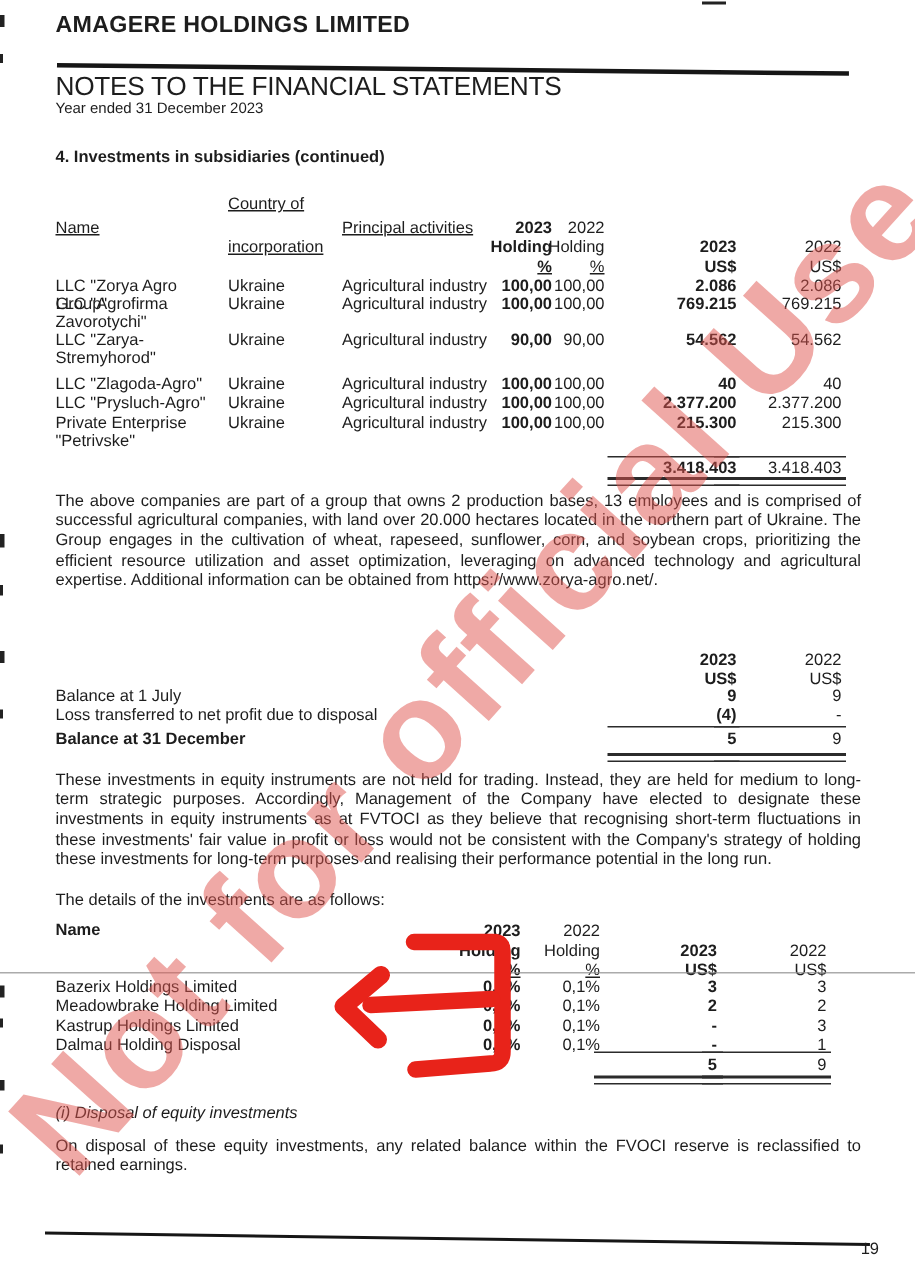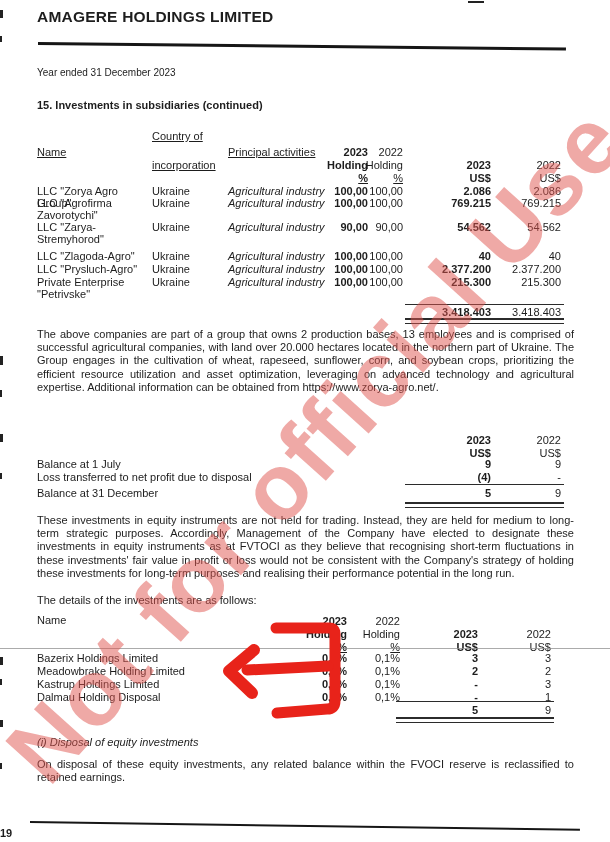--- a/index.html
+++ b/index.html
@@ -1,74 +1,75 @@
 <!DOCTYPE html>
 <html><head>
 <meta charset="utf-8">
 <style>
   html,body{margin:0;padding:0;background:#ffffff;}
   .page{position:relative;width:610px;height:842px;background:#fff;overflow:hidden;
         font-family:"Liberation Sans",sans-serif;font-size:11px;color:#1d1d1d;}
   .abs{position:absolute;white-space:nowrap;}
-  .b{font-weight:400;}
+  .b{font-weight:700;}
   .ul{text-decoration:underline;}
   .it{font-style:italic;}
   .company{font-size:15.5px;font-weight:700;letter-spacing:.2px;}
   .doctitle{font-size:17.5px;letter-spacing:-.2px;}
   .docsub{font-size:10px;}
   .h-sec{font-weight:700;font-size:11px;}
   .para{position:absolute;left:37px;width:537px;text-align:justify;line-height:13.2px;}
   .rule{position:absolute;background:#161616;transform-origin:left center;}
   .hline{position:absolute;height:1px;background:#2b2b2b;}
   .dbl{position:absolute;height:3px;border-top:2px solid #2b2b2b;border-bottom:1px solid #2b2b2b;}
   .grayline{position:absolute;height:1px;background:#8f8f8f;opacity:.75;z-index:4;}
   .row{position:absolute;left:0;top:0;width:610px;}
   .row span{position:absolute;top:0;white-space:nowrap;}
   
   .c-name{left:37px;width:112px;white-space:normal !important;line-height:12.3px;}
   .c-country{left:152px;width:70px;}
-  .c-principal{left:228px;width:106px;font-style:italic;}
+  .c-principal{left:228px;width:106px;}
   .c-h23{left:318px;width:50px;text-align:right;font-weight:700;}
   .c-h22{left:361px;width:42px;text-align:right;}
   .c-u23{left:408px;width:83px;text-align:right;font-weight:700;}
   .c-u22{left:480px;width:81px;text-align:right;}
   .c-label{left:37px;width:300px;}
   
   .c2-h23{left:297px;width:50px;text-align:right;font-weight:700;}
   .c2-h22{left:358px;width:42px;text-align:right;}
   .c2-u23{left:398px;width:80px;text-align:right;font-weight:700;}
   .c2-u22{left:471px;width:80px;text-align:right;}
   .watermark{position:absolute;left:-145px;top:380px;width:920px;height:130px;line-height:130px;
              text-align:center;transform:rotate(-48deg);font-size:93px;font-weight:700;
              color:rgba(224,84,78,0.5);letter-spacing:2px;white-space:nowrap;z-index:5;pointer-events:none;}
   .mark{position:absolute;background:#222;z-index:2;}
-  .pagenum{position:absolute;left:0;top:827px;width:586px;text-align:left;font-size:11px;font-weight:bold;}
+  .pagenum{position:absolute;left:0;top:827px;width:586px;text-align:right;font-size:11px;}
 </style>
 </head>
 <body>
 
 <div class="page">
 
   <div class="mark" style="left:0;top:10px;width:3px;height:8px"></div>
   <div class="mark" style="left:0;top:36px;width:2px;height:6px"></div>
   <div class="mark" style="left:0;top:356px;width:3px;height:9px"></div>
   <div class="mark" style="left:0;top:390px;width:2px;height:7px"></div>
   <div class="mark" style="left:0;top:434px;width:3px;height:8px"></div>
   <div class="mark" style="left:0;top:473px;width:2px;height:6px"></div>
   <div class="mark" style="left:0;top:657px;width:3px;height:8px"></div>
   <div class="mark" style="left:0;top:679px;width:2px;height:6px"></div>
   <div class="mark" style="left:0;top:720px;width:3px;height:7px"></div>
   <div class="mark" style="left:0;top:763px;width:2px;height:6px"></div>
   <div class="mark" style="left:468px;top:1px;width:16px;height:2px"></div>
 
   <div class="abs company" style="left:37px;top:8px">AMAGERE HOLDINGS LIMITED</div>
   <div class="rule" style="left:38px;top:42px;width:528px;height:2.5px;transform:rotate(0.6deg)"></div>
+  <div class="abs doctitle" style="left:37px;top:47px">NOTES TO THE FINANCIAL STATEMENTS</div>
   <div class="abs docsub" style="left:37px;top:67px">Year ended 31 December 2023</div>
 
-  <div class="abs h-sec" style="left:37px;top:99px">15. Investments in subsidiaries (continued)</div>
+  <div class="abs h-sec" style="left:37px;top:99px">4. Investments in subsidiaries (continued)</div>
 
   <div class="abs ul" style="left:37px;top:146px">Name</div>
   <div class="abs ul" style="left:152px;top:130px">Country of</div>
   <div class="abs ul" style="left:152px;top:159px">incorporation</div>
   <div class="abs ul" style="left:228px;top:146px">Principal activities</div>
   <div class="row" style="top:146px">
     <span class="c-h23">2023</span>
     <span class="c-h22">2022</span>
   </div>
   <div class="row" style="top:159px">

